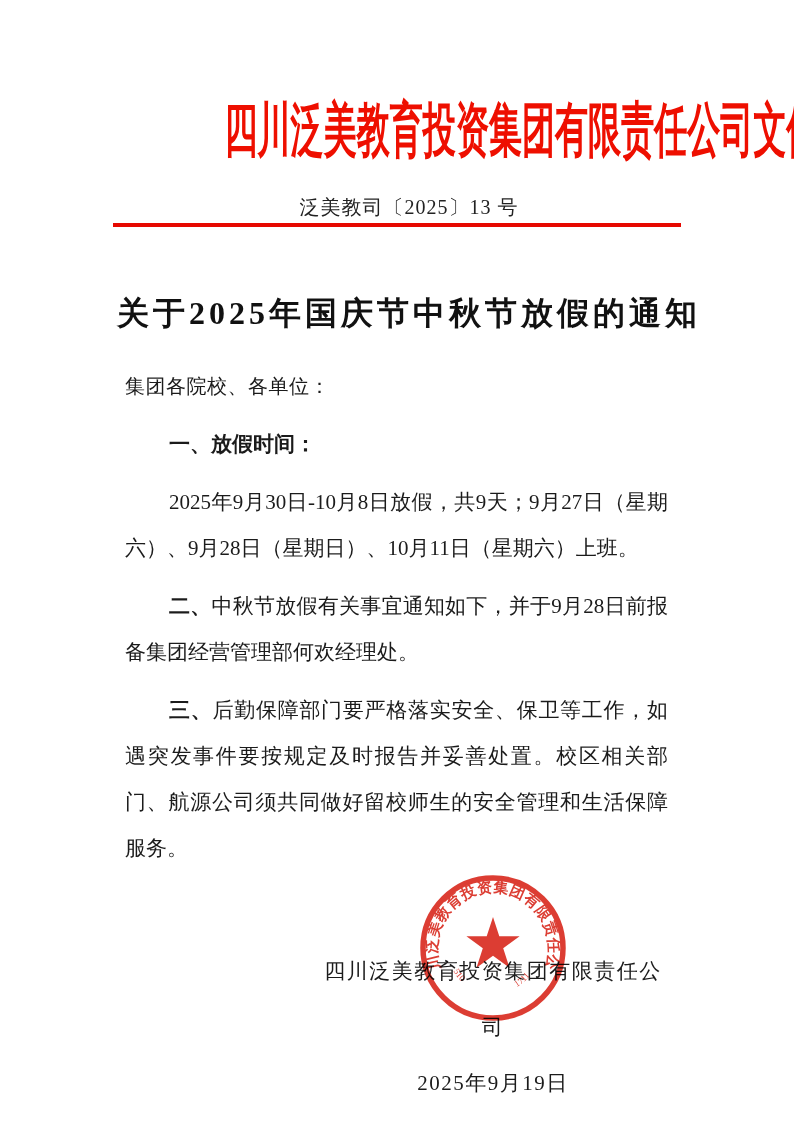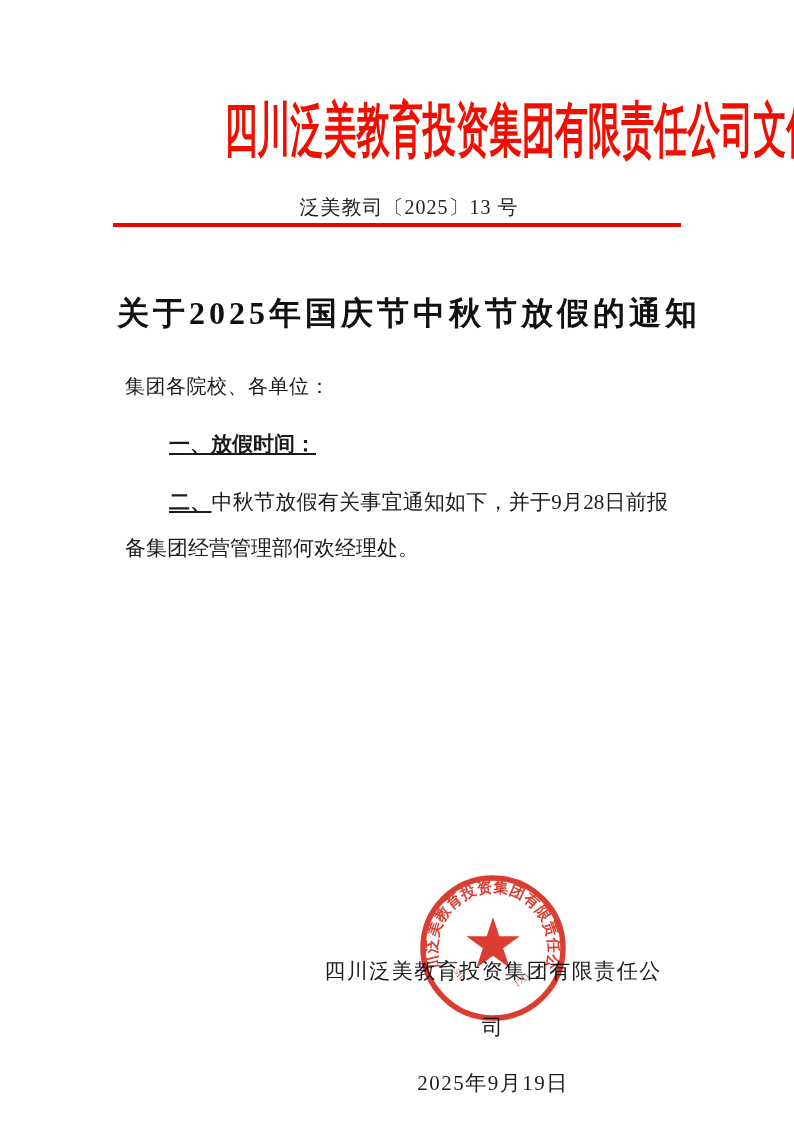--- a/index.html
+++ b/index.html
@@ -44,21 +44,20 @@
   .content{
     position:absolute;top:351px;left:113px;width:567px;
     font-size:21px;line-height:46px;color:#1b1b1b;
     text-align:justify;
   }
   .content p{margin:12px;text-indent:44px;}
   .content p.salutation{text-indent:0;font-size:20px;letter-spacing:0.5px;}
   .sec-num{
     font-family:"Liberation Sans","DejaVu Sans",sans-serif;
     font-weight:700;
-    text-decoration:underline;
   }
   
   .signature{
     position:absolute;top:943px;left:320px;width:346px;
     text-align:center;font-size:21px;line-height:56px;
     letter-spacing:1.5px;color:#1b1b1b;
   }
   
   .seal{
     position:absolute;top:873px;left:418px;width:150px;height:150px;
@@ -77,21 +76,23 @@
 
   <div class="doc-number">泛美教司〔2025〕13 号</div>
 
   <div class="red-line"></div>
 
   <h1 class="notice-title">关于2025年国庆节中秋节放假的通知</h1>
 
   <div class="content">
     <p class="salutation">集团各院校、各单位：</p>
     <p><span class="sec-num">一、放假时间：</span></p>
+    <p><span>2025年9月30日-10月8日放假，共9天；9月27日（星期六）、9月28日（星期日）、10月11日（星期六）上班。</span></p>
     <p><span class="sec-num">二、</span><span>中秋节放假有关事宜通知如下，并于9月28日前报备集团经营管理部何欢经理处。</span></p>
+    <p><span class="sec-num">三、</span><span>后勤保障部门要严格落实安全、保卫等工作，如遇突发事件要按规定及时报告并妥善处置。校区相关部门、航源公司须共同做好留校师生的安全管理和生活保障服务。</span></p>
   </div>
 
   <div class="signature">
     <div>四川泛美教育投资集团有限责任公司</div>
     <div>2025年9月19日</div>
   </div>
 
   <svg class="seal" viewBox="0 0 150 150" xmlns="http://www.w3.org/2000/svg">
     <defs>
       <path id="arcTop" d="M 24.2,98.7 A 56,56 0 1 1 125.8,98.7" fill="none"></path>

